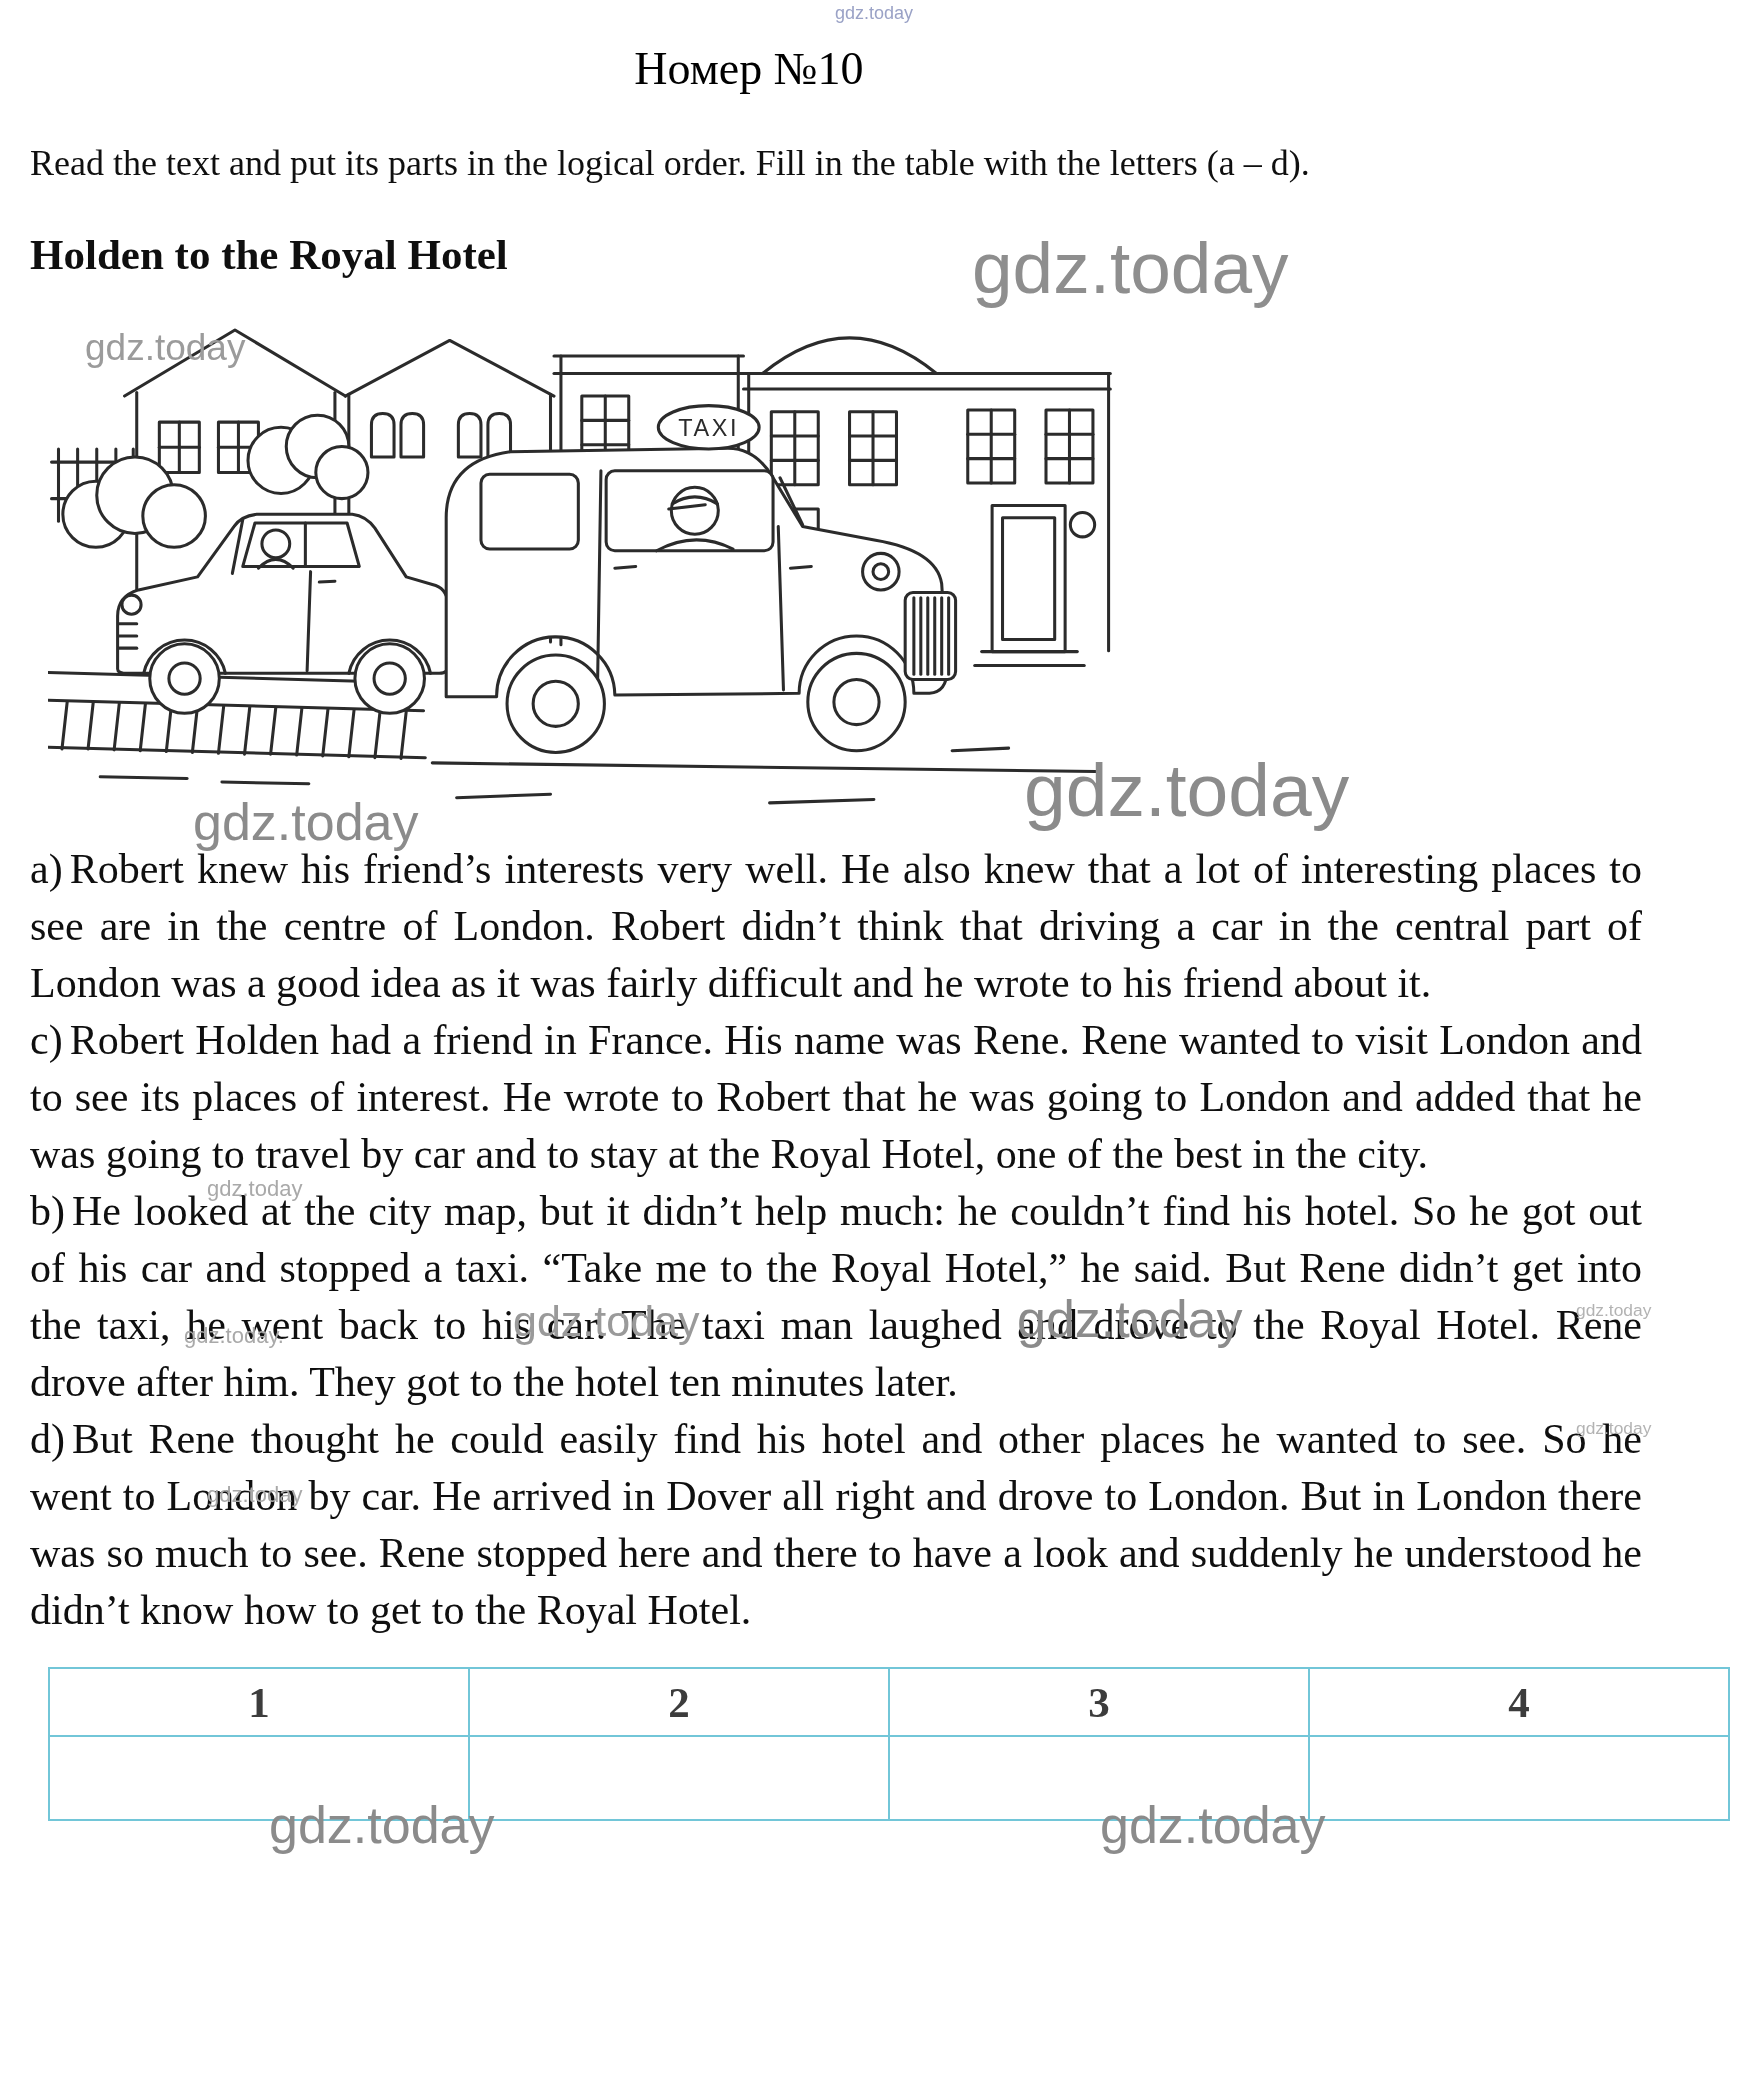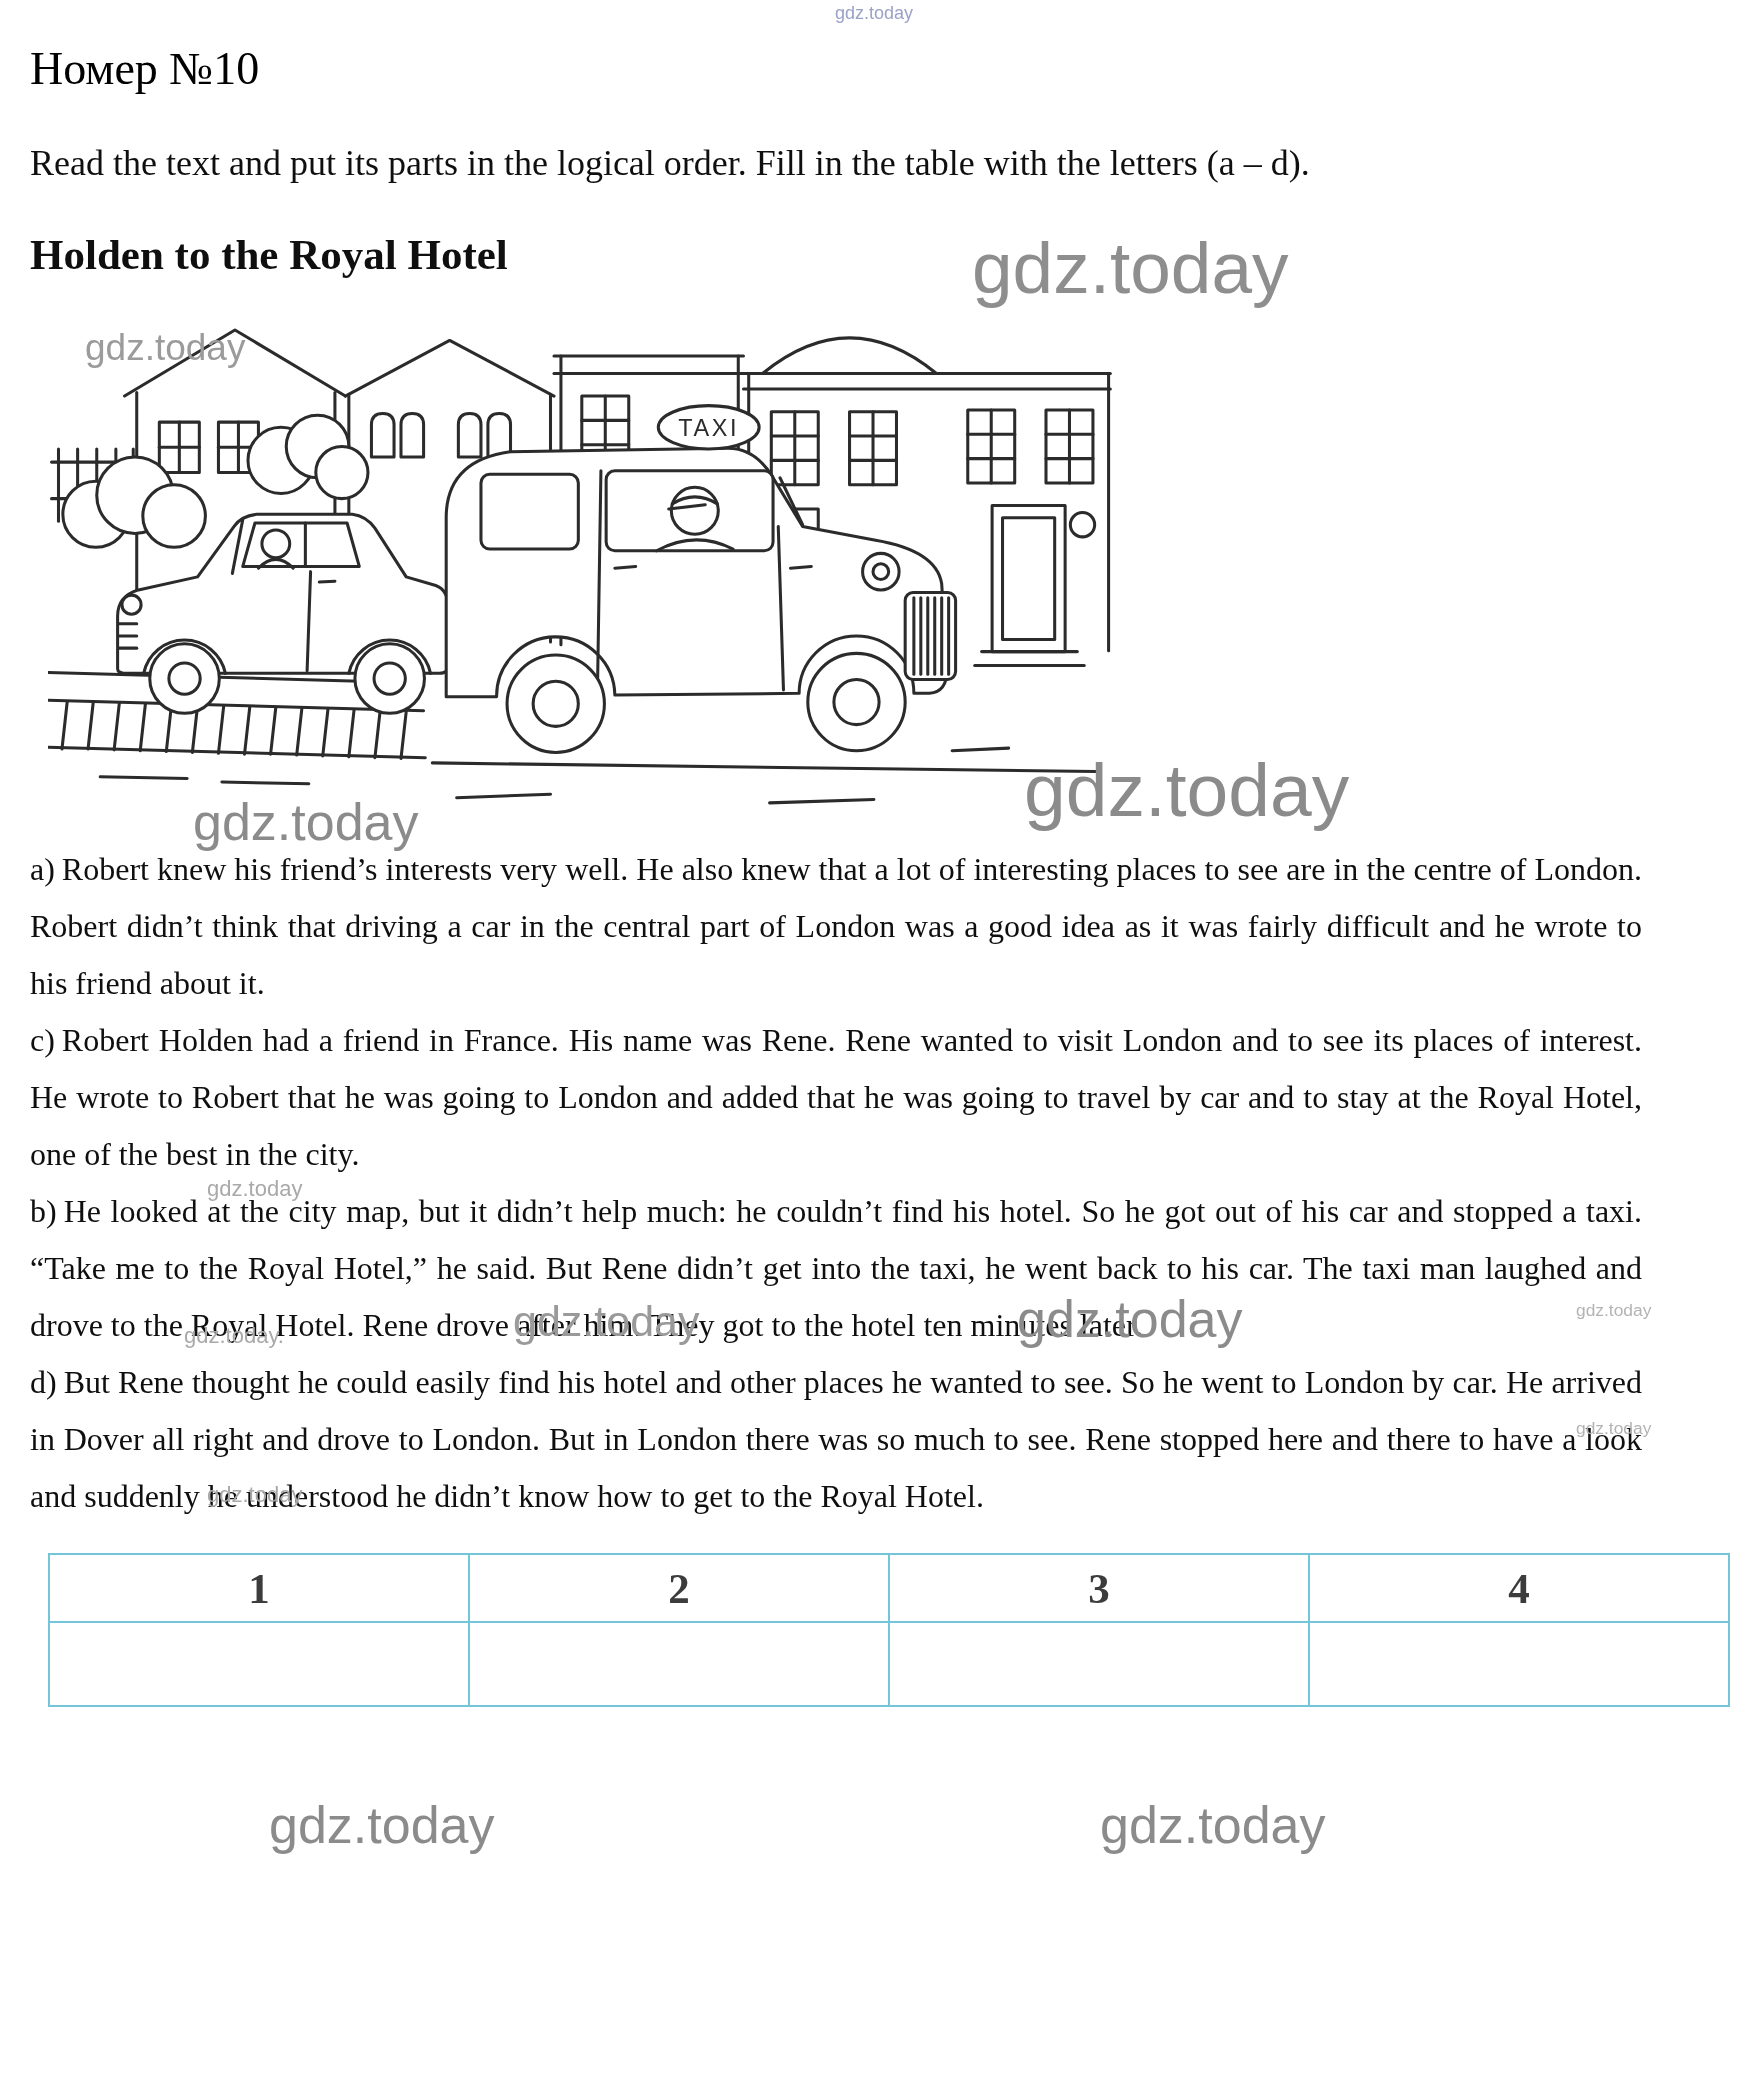--- a/index.html
+++ b/index.html
@@ -16,27 +16,27 @@
   .wm-tiny-b{left:207px;top:1178px;font-size:22px;color:#a9a9a9;}
   .wm-tiny-right1{left:1576px;top:1302px;font-size:17.4px;color:#b3b3b3;}
   .wm-tiny-dot{left:184px;top:1325px;font-size:22px;color:#a9a9a9;}
   .wm-inline-b{left:513px;top:1300px;font-size:43px;color:#9a9a9a;}
   .wm-med-right{left:1017px;top:1293px;font-size:52px;color:#8b8b8b;}
   .wm-tiny-right2{left:1576px;top:1420px;font-size:17.4px;color:#b3b3b3;}
   .wm-tiny-c{left:207px;top:1484px;font-size:22px;color:#a9a9a9;}
   .wm-bottom-left{left:269px;top:1799px;font-size:52px;color:#8b8b8b;}
   .wm-bottom-right{left:1100px;top:1799px;font-size:52px;color:#8b8b8b;}
 
-  .title{width:1438px;margin:42px 0 0 30px;text-align:left;font-size:46px;color:#000;}
+  .title{width:1438px;margin:42px 0 0 30px;text-align:center;font-size:46px;color:#000;}
   .block{margin-left:30px;width:1612px;}
   .instructions{margin-top:40px;font-size:36px;line-height:56px;text-align:justify;}
   .heading{margin:1.7px 0 0 0;font-size:43px;line-height:56px;font-weight:bold;}
   .illustration{display:block;margin:7px 0 0 48px;}
   .paras{margin-top:19px;}
-  .para{font-size:32px;line-height:57px;text-align:justify;margin:0;}
+  .para{font-size:42px;line-height:57px;text-align:justify;margin:0;}
   .plabel{padding-right:7px;}
 
   .answer-table{border-collapse:collapse;table-layout:fixed;width:1682px;margin:28px 0 0 48px;}
   .answer-table td{border:2.6px solid #72c6d8;padding:0;}
   .header-row td{height:66px;text-align:center;font-size:43px;font-weight:bold;color:#3c3c3c;}
   .answer-row td{height:82px;}
 </style>
 </head>
 <body>
 

